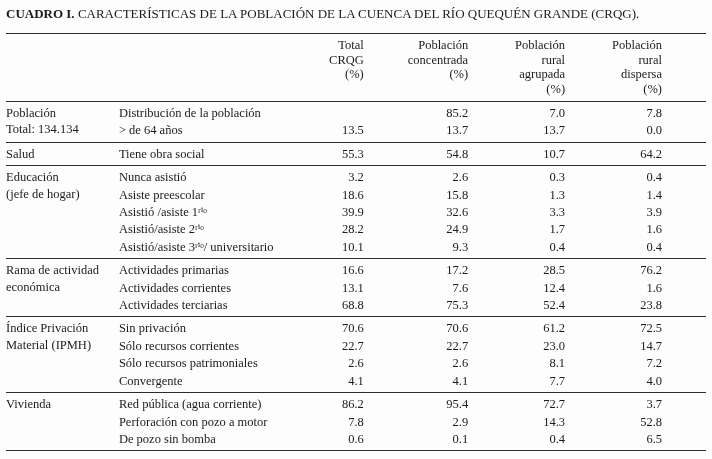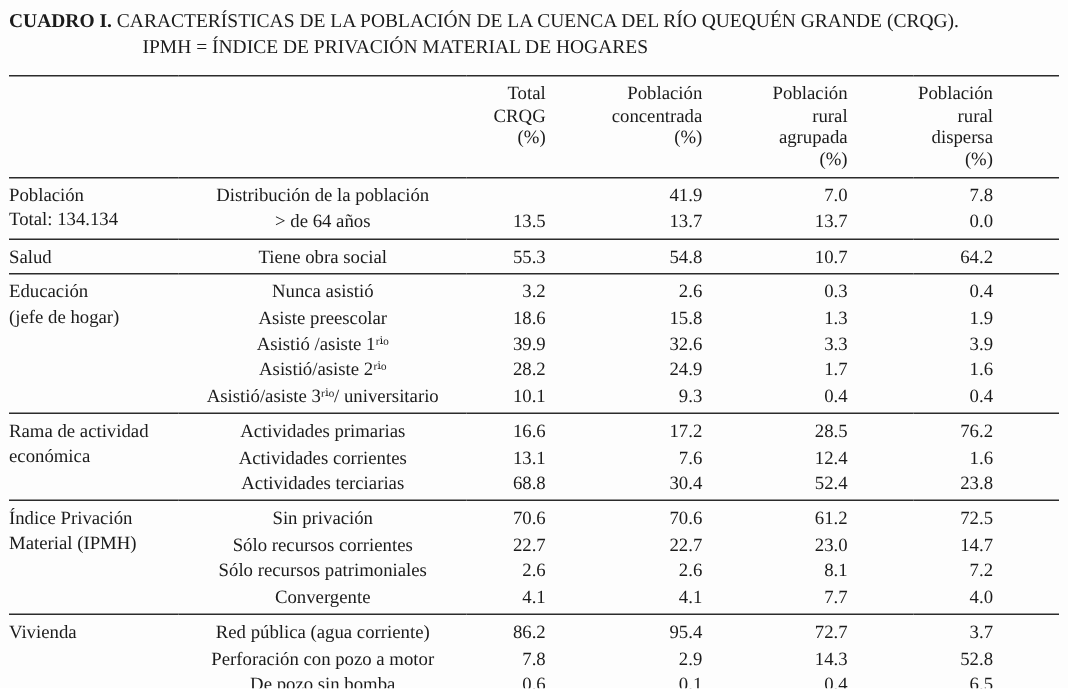--- a/index.html
+++ b/index.html
@@ -42,35 +42,34 @@
     border-bottom: 1.3px solid #2b2b2b;
     text-align: center;
     white-space: pre-line;
     line-height: 14.5px;
     padding: 4px 0 5px 0;
     font-family: Liberation Serif, serif;
   }
   thead th.gcol, thead th.lcol { border-top: 1.3px solid #2b2b2b; }
   tbody td { line-height: 16.4px; padding-top: 1px; }
   .gcol { width: 115px; text-align: left; white-space: pre-line; }
-  .lcol { width: 197px; text-align: center; }
+  .lcol { width: 197px; text-align: left; }
   .ncol { width: 97px; text-align: right; padding-right: 44px; }
   tbody tr.group-start td { border-top: 1.1px solid #2b2b2b; padding-top: 3px; }
   tbody tr.group-end td { padding-bottom: 3px; }
 </style>
 </head>
 <body>
 
 <div class="page">
 
   <div class="caption">
     <span class="caption-label">CUADRO I.</span>
     <span>CARACTERÍSTICAS DE LA POBLACIÓN DE LA CUENCA DEL RÍO QUEQUÉN GRANDE (CRQG).</span>
   </div>
-  <div class="caption-sub">IPMH = ÍNDICE DE PRIVACIÓN MATERIAL DE HOGARES</div>
 
   <table>
     <colgroup>
       <col style="width:115px">
         <col style="width:197px">
       <col style="width:97px">
         <col style="width:97px">
         <col style="width:97px">
         <col style="width:97px">
     </colgroup>
@@ -90,21 +89,21 @@
 dispersa
 (%)</th>
       </tr>
     </thead>
     <tbody>
         <tr class="group-start">
           <td class="gcol" rowspan="2">Población
 Total: 134.134</td>
           <td class="lcol">Distribución de la población</td>
           <td class="ncol"></td>
-          <td class="ncol">41.9</td>
+          <td class="ncol">85.2</td>
           <td class="ncol">7.0</td>
           <td class="ncol">7.8</td>
         </tr>
         <tr class="group-end">
           <td class="lcol">&gt; de 64 años</td>
           <td class="ncol">13.5</td>
           <td class="ncol">13.7</td>
           <td class="ncol">13.7</td>
           <td class="ncol">0.0</td>
         </tr>
@@ -123,21 +122,21 @@
           <td class="ncol">3.2</td>
           <td class="ncol">2.6</td>
           <td class="ncol">0.3</td>
           <td class="ncol">0.4</td>
         </tr>
         <tr class="">
           <td class="lcol">Asiste preescolar</td>
           <td class="ncol">18.6</td>
           <td class="ncol">15.8</td>
           <td class="ncol">1.3</td>
-          <td class="ncol">1.9</td>
+          <td class="ncol">1.4</td>
         </tr>
         <tr class="">
           <td class="lcol">Asistió /asiste 1ʳⁱᵒ</td>
           <td class="ncol">39.9</td>
           <td class="ncol">32.6</td>
           <td class="ncol">3.3</td>
           <td class="ncol">3.9</td>
         </tr>
         <tr class="">
           <td class="lcol">Asistió/asiste 2ʳⁱᵒ</td>
@@ -165,21 +164,21 @@
         <tr class="">
           <td class="lcol">Actividades corrientes</td>
           <td class="ncol">13.1</td>
           <td class="ncol">7.6</td>
           <td class="ncol">12.4</td>
           <td class="ncol">1.6</td>
         </tr>
         <tr class="group-end">
           <td class="lcol">Actividades terciarias</td>
           <td class="ncol">68.8</td>
-          <td class="ncol">30.4</td>
+          <td class="ncol">75.3</td>
           <td class="ncol">52.4</td>
           <td class="ncol">23.8</td>
         </tr>
         <tr class="group-start">
           <td class="gcol" rowspan="4">Índice Privación
 Material (IPMH)</td>
           <td class="lcol">Sin privación</td>
           <td class="ncol">70.6</td>
           <td class="ncol">70.6</td>
           <td class="ncol">61.2</td>

